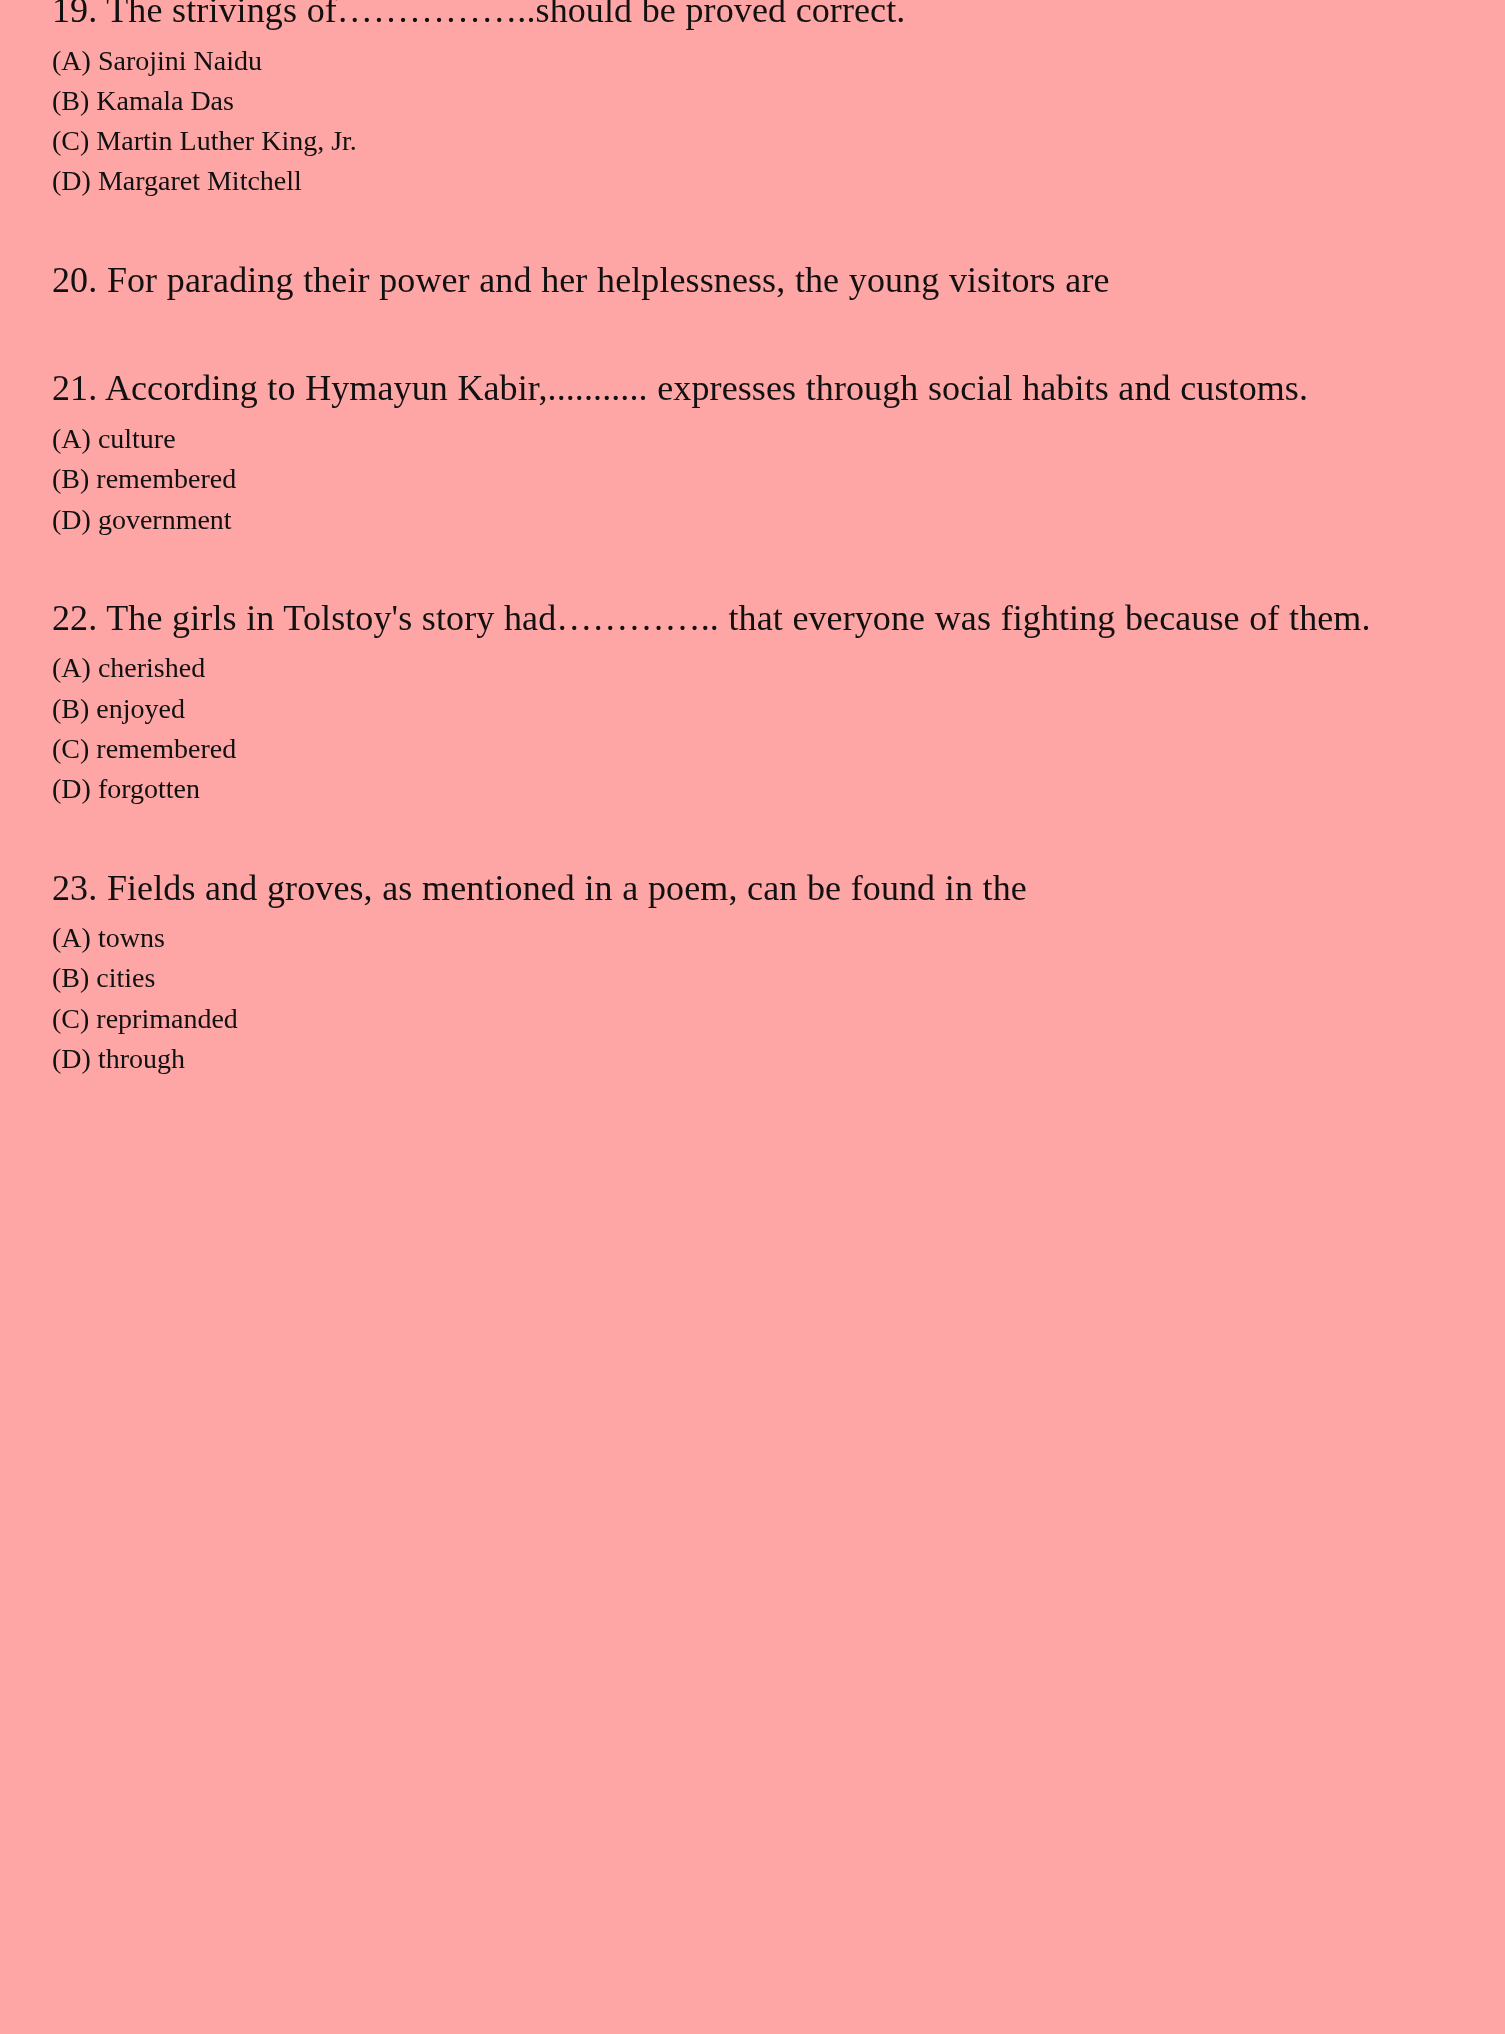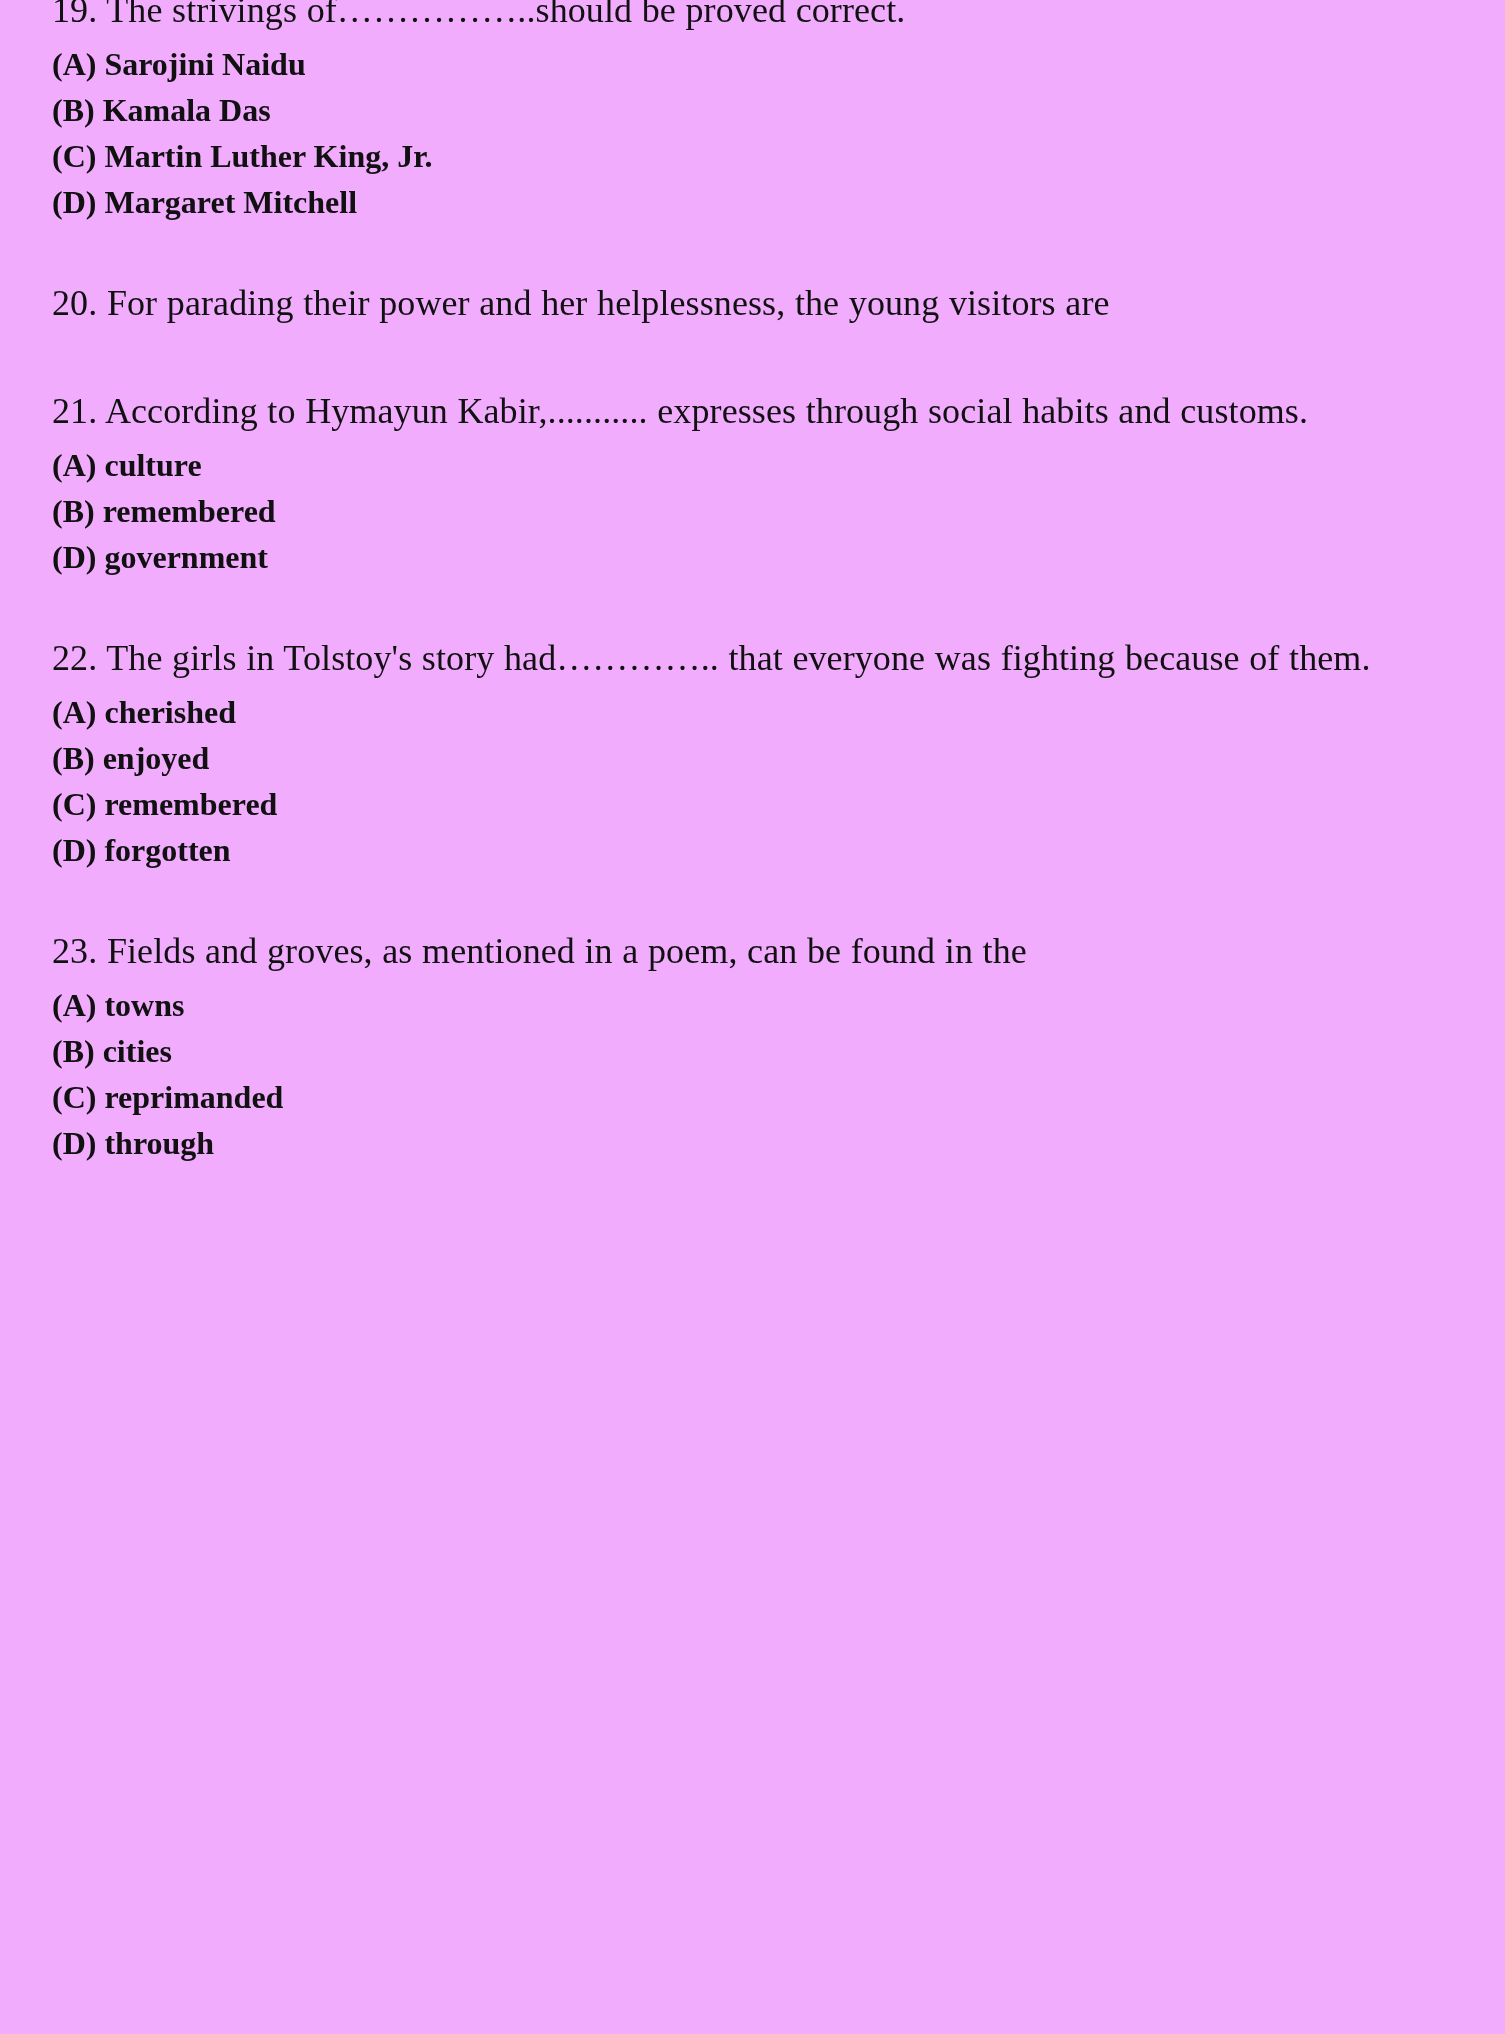--- a/index.html
+++ b/index.html
@@ -15,21 +15,21 @@
     font-family: "Liberation Serif", "DejaVu Serif", serif;
     color: #111111;
     -webkit-font-smoothing: antialiased;
   }
 
   
   .page {
     position: relative;
     width: 1505px;
     height: 2034px;
-    background: #f0abfc;
+    background: #fca5a5;
     box-sizing: border-box;
     padding: 0 56px 0 52px;
     overflow: hidden;
   }
 
   
   .content {
     position: absolute;
     left: 52px;
     top: -16px;
@@ -51,27 +51,26 @@
     color: #131313;
   }
 
   .q-options {
     list-style: none;
     margin: 0;
     padding: 0;
   }
 
   .q-option {
-    font-size: 32px;
+    font-size: 28px;
     line-height: 1.44;
     margin: 0;
     padding: 0 0 0 0;
     color: #131313;
     white-space: nowrap;
-    font-weight: bold;
   }
 
   .opt-label {
     display: inline;
   }
 
   .opt-text {
     display: inline;
   }
 

